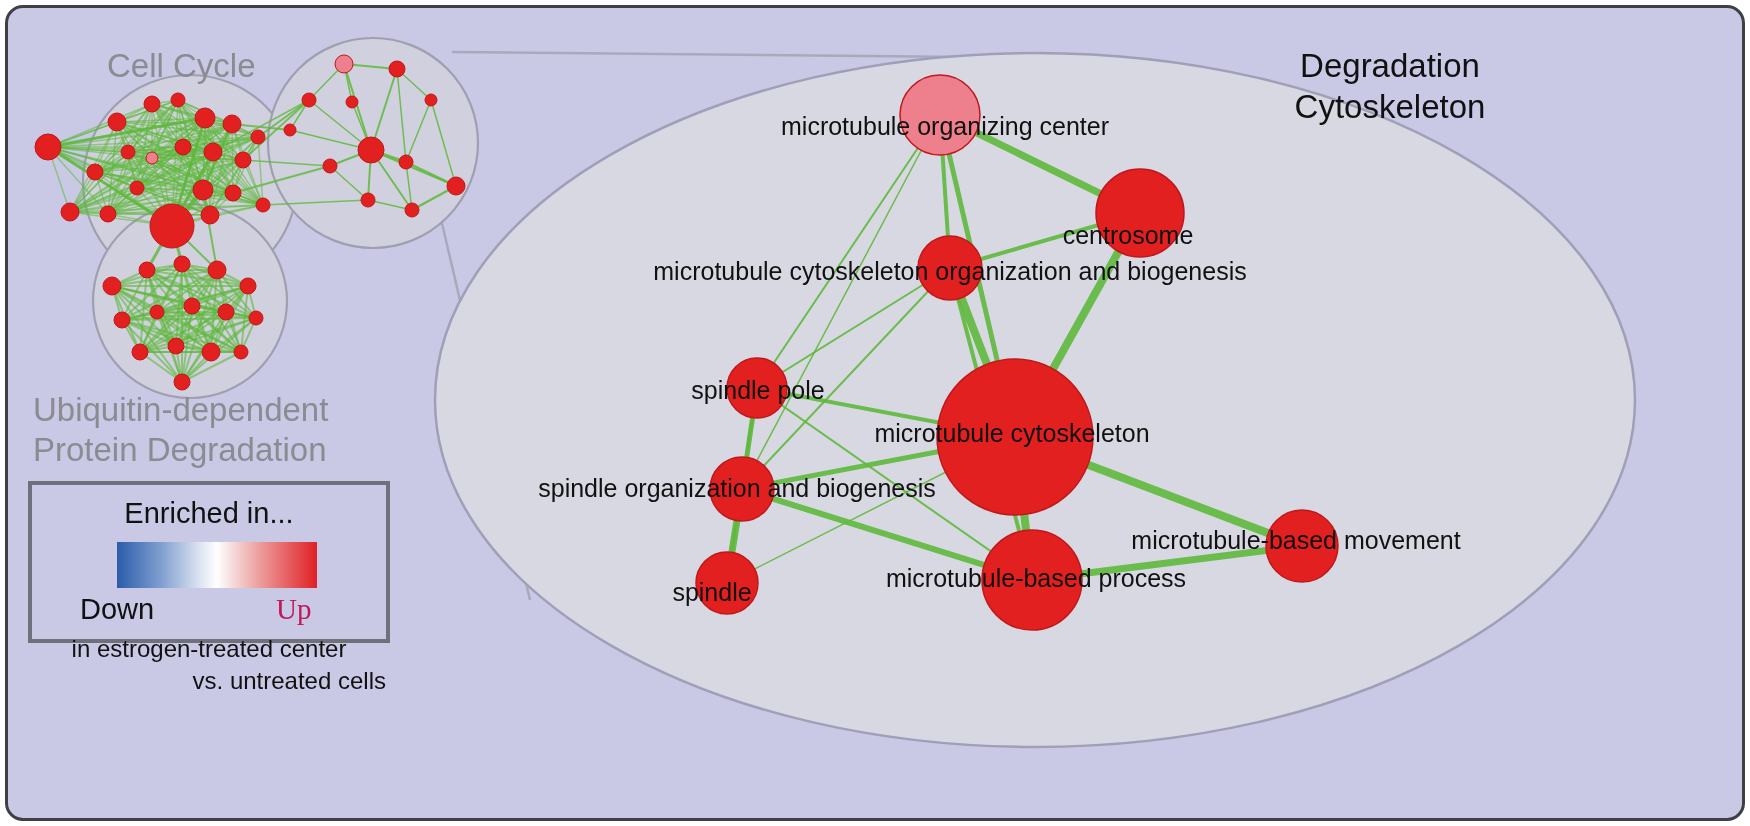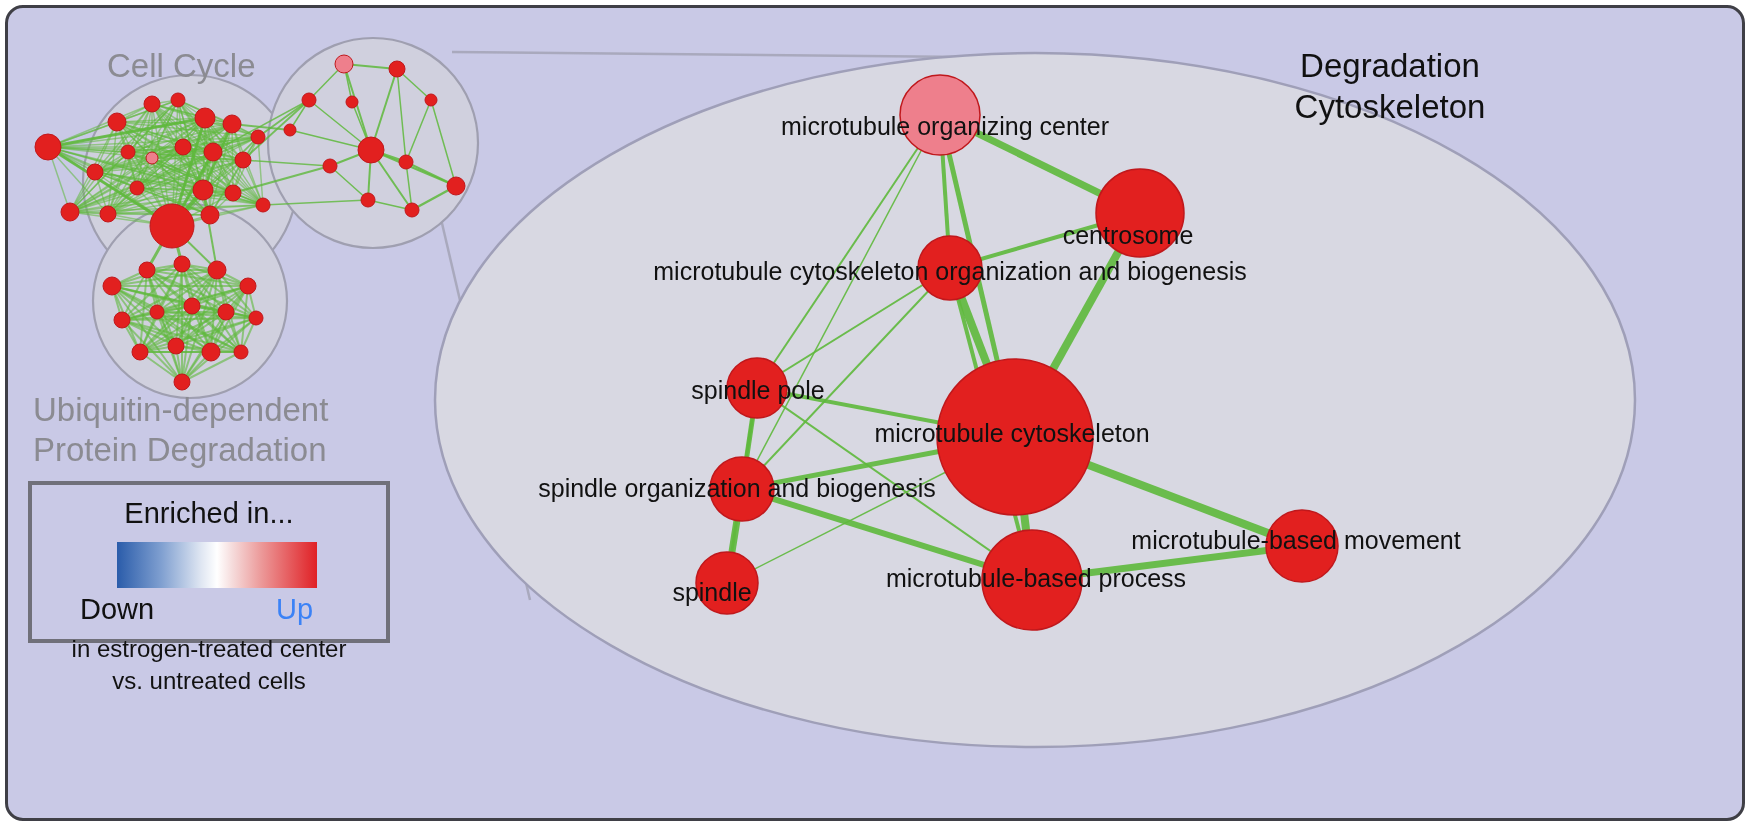--- a/index.html
+++ b/index.html
@@ -18,23 +18,23 @@
   .legend-box{
     position:absolute;left:28px;top:481px;width:362px;height:162px;
     border:4px solid #70707a;box-sizing:border-box;
   }
   .legend-title{position:absolute;left:0;right:0;top:12px;text-align:center;font-size:29px;color:#111;}
   .legend-bar{
     position:absolute;left:85px;top:57px;width:200px;height:46px;
     background:linear-gradient(90deg,#2a5caa 0%,#7f9fd0 22%,#dfe6f2 42%,#ffffff 50%,#f5dada 58%,#ec9a9a 72%,#e02025 100%);
   }
   .legend-down{position:absolute;left:48px;top:108px;font-size:29px;color:#111;}
-  .legend-up{position:absolute;left:244px;top:108px;font-size:29px;color:#3b82f6;}
+  .legend-up{position:absolute;left:244px;top:108px;font-size:29px;color:#be185d;font-family:Liberation Serif, serif;}
   .legend-cap1{position:absolute;left:0;right:0;top:150px;text-align:center;font-size:24px;color:#111;}
-  .legend-cap2{position:absolute;left:0;right:0;top:182px;text-align:center;font-size:24px;color:#111;}
+  .legend-cap2{position:absolute;left:0;right:0;top:182px;text-align:right;font-size:24px;color:#111;}
 </style>
 </head>
 <body>
 
 <div class="canvas">
   <div class="frame" style="background: rgb(201, 201, 230); border-color: rgb(63, 63, 70);"></div>
 
   <svg id="net-svg" viewBox="0 0 1750 826">
       <line x1="452" y1="52" x2="1060" y2="58" stroke="#a9a9bd" stroke-width="2.5"></line>
       <line x1="441" y1="219" x2="530" y2="600" stroke="#a9a9bd" stroke-width="2.5"></line>

